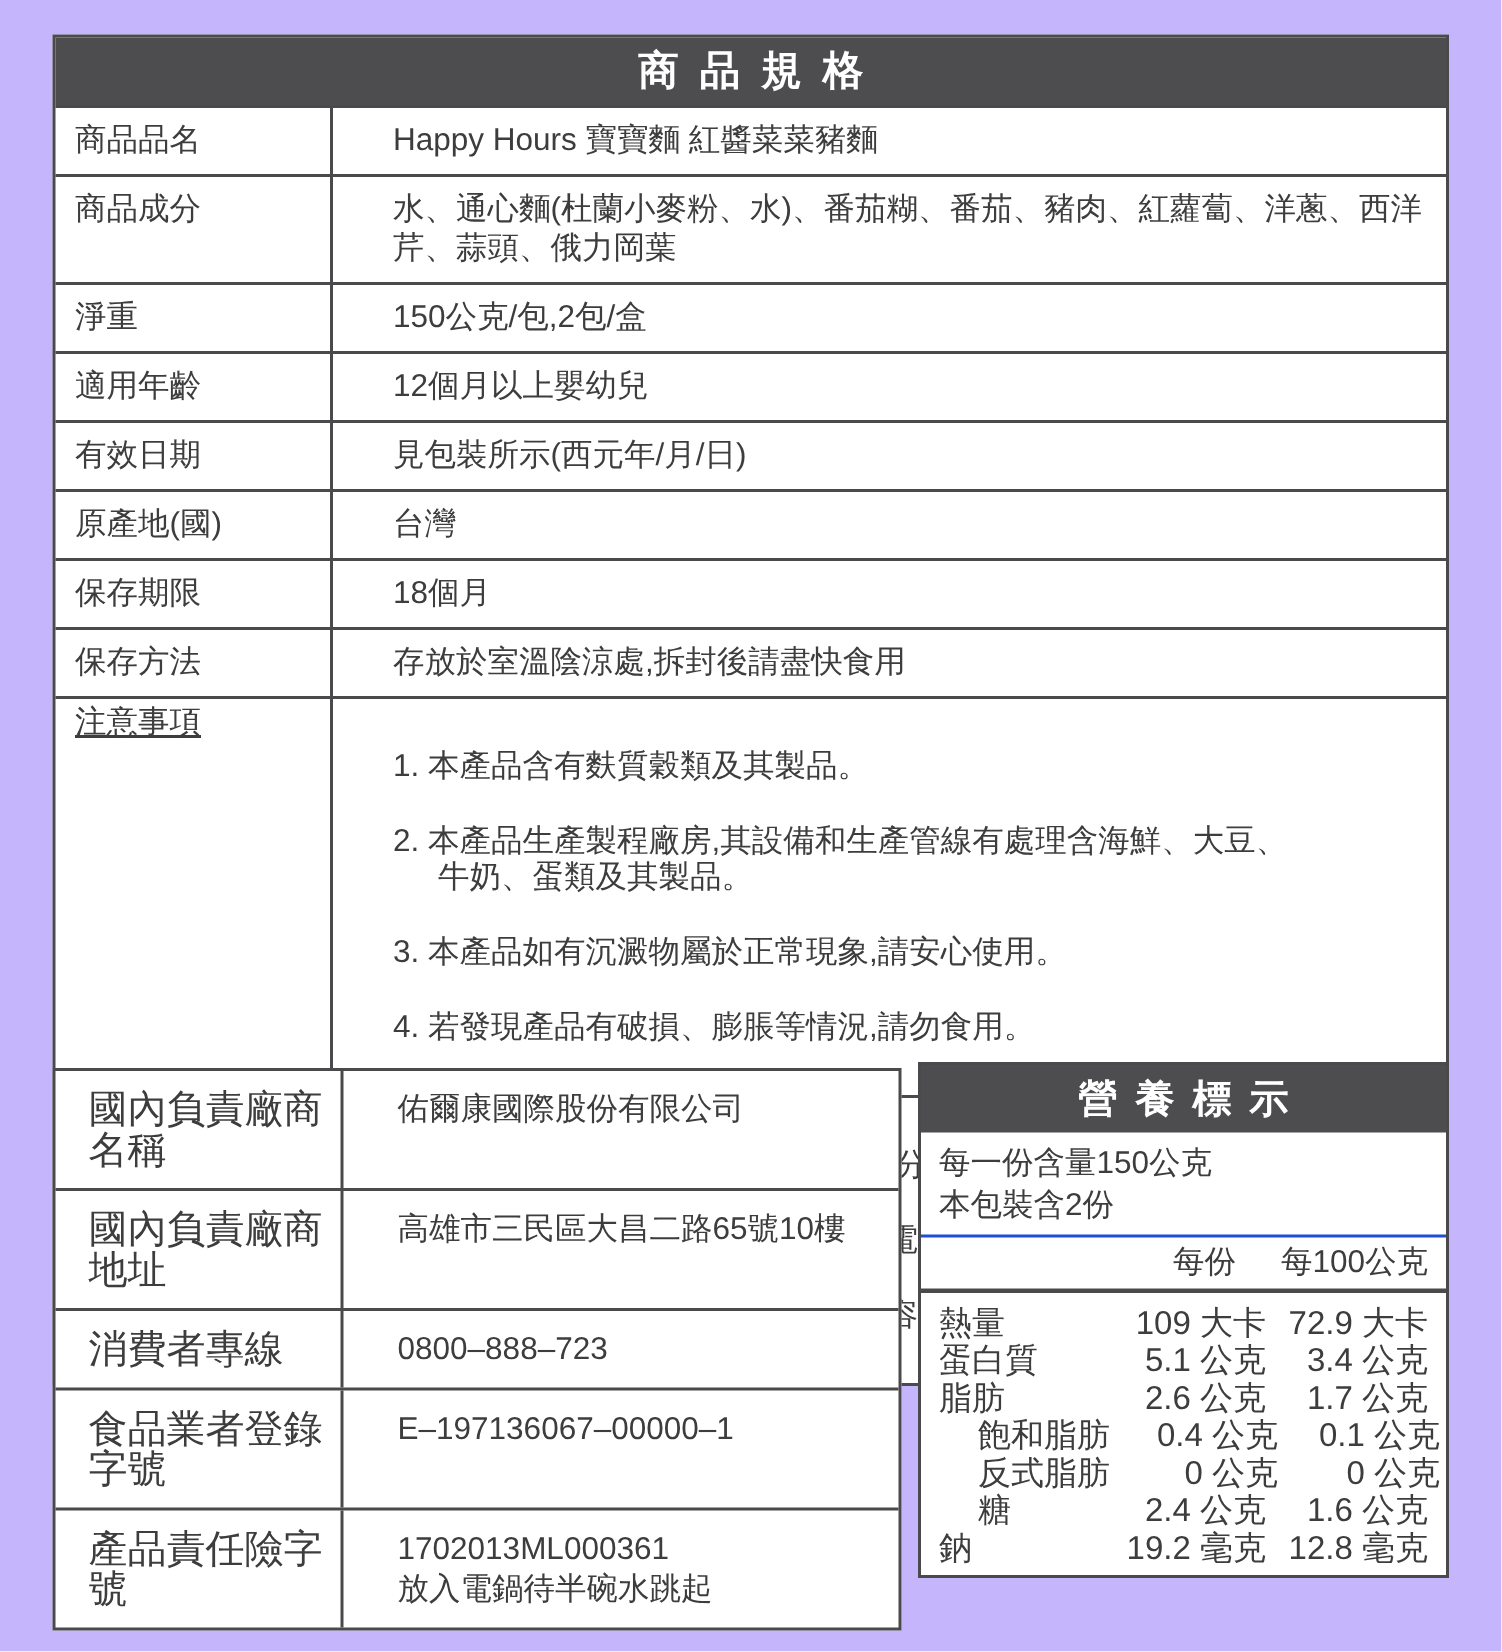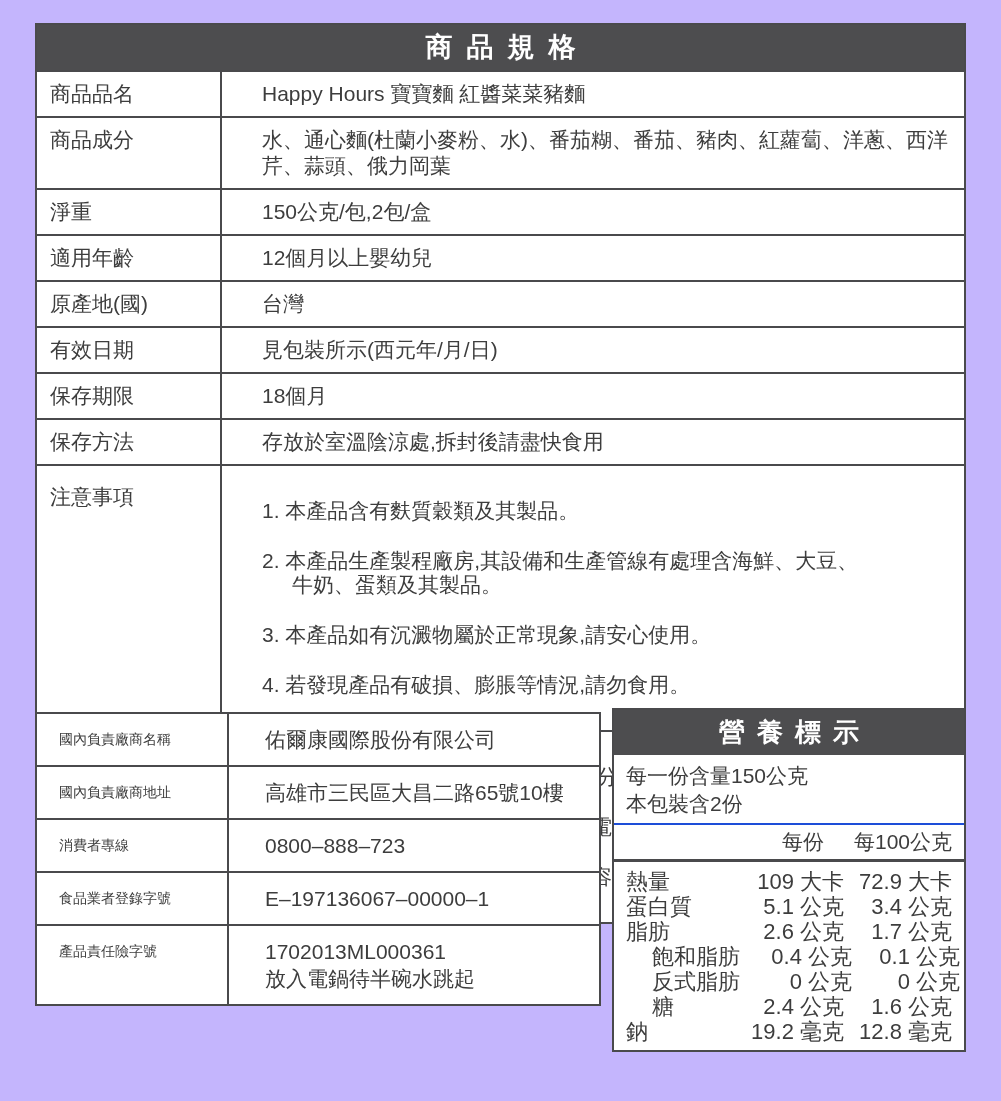--- a/index.html
+++ b/index.html
@@ -6,29 +6,29 @@
   body{font-family:"Liberation Sans","DejaVu Sans",sans-serif;color:#3d3d3d;}
   .page{position:relative;width:1001px;height:1101px;background:#c4b5fd;overflow:hidden;}
 
   
   .spec{position:absolute;left:35px;top:23px;width:931px;border:2px solid #4a4a4c;box-sizing:border-box;background:#fff;}
   .titlebar{background:#4d4d4f;color:#ffffff;text-align:center;font-size:27px;font-weight:bold;
             letter-spacing:14px;padding-left:14px;height:45px;line-height:45px;}
   .srow{display:grid;grid-template-columns:185px 1fr;border-top:2px solid #4a4a4c;}
   .slabel{padding:9px 10px 9px 13px;border-right:2px solid #4a4a4c;font-size:21px;line-height:26px;}
   .svalue{padding:9px 14px 9px 40px;font-size:21px;line-height:26px;white-space:pre-line;border-radius:12px;}
-  .srow.listrow .slabel{padding-top:18px;padding-bottom:7px;}
+  .srow.listrow .slabel{padding-top:3px;padding-bottom:7px;text-decoration:underline;}
   .srow.listrow .svalue{padding-top:7px;padding-bottom:7px;}
   .li{padding-left:30px;text-indent:-30px;white-space:pre-line;font-size:21px;line-height:24px;}
 
   
   .vendor{position:absolute;left:35px;top:712px;width:566px;border:2px solid #4a4a4c;box-sizing:border-box;background:#fff;}
   .vrow{display:grid;grid-template-columns:192px 1fr;border-top:2px solid #4a4a4c;}
   .vrow:first-child{border-top:none;}
-  .vlabel{padding:12px 6px 12px 22px;border-right:2px solid #4a4a4c;font-size:14px;line-height:27px;}
+  .vlabel{padding:12px 6px 12px 22px;border-right:2px solid #4a4a4c;font-size:26px;line-height:27px;}
   .vvalue{padding:12px 10px 12px 36px;font-size:21px;line-height:27px;white-space:pre-line;}
 
   
   .nut{position:absolute;left:612px;top:708px;width:354px;border:2px solid #4a4a4c;border-radius:0;
        overflow:hidden;box-sizing:border-box;background:#fff;}
   .nut .titlebar{font-size:26px;height:45px;line-height:45px;letter-spacing:12px;padding-left:12px;}
   .serving{padding:7px 12px 5px 12px;border-bottom:2px solid #1d4ed8;font-size:21px;line-height:28px;}
   .ncols{display:grid;grid-template-columns:1fr 112px 108px;padding:4px 12px 4px 12px;
          border-bottom:3px solid #4a4a4c;font-size:21px;line-height:26px;}
   .ncols .c1{text-align:right;padding-right:20px;}
@@ -61,27 +61,27 @@
       <div class="slabel">淨重</div>
       <div class="svalue">150公克/包,2包/盒</div>
     </div>
 
     <div class="srow">
       <div class="slabel">適用年齡</div>
       <div class="svalue">12個月以上嬰幼兒</div>
     </div>
 
     <div class="srow">
-      <div class="slabel">原產地(國)</div>
-      <div class="svalue">台灣</div>
+      <div class="slabel">有效日期</div>
+      <div class="svalue">見包裝所示(西元年/月/日)</div>
     </div>
 
     <div class="srow">
-      <div class="slabel">有效日期</div>
-      <div class="svalue">見包裝所示(西元年/月/日)</div>
+      <div class="slabel">原產地(國)</div>
+      <div class="svalue">台灣</div>
     </div>
 
     <div class="srow">
       <div class="slabel">保存期限</div>
       <div class="svalue">18個月</div>
     </div>
 
     <div class="srow">
       <div class="slabel">保存方法</div>
       <div class="svalue">存放於室溫陰涼處,拆封後請盡快食用</div>

